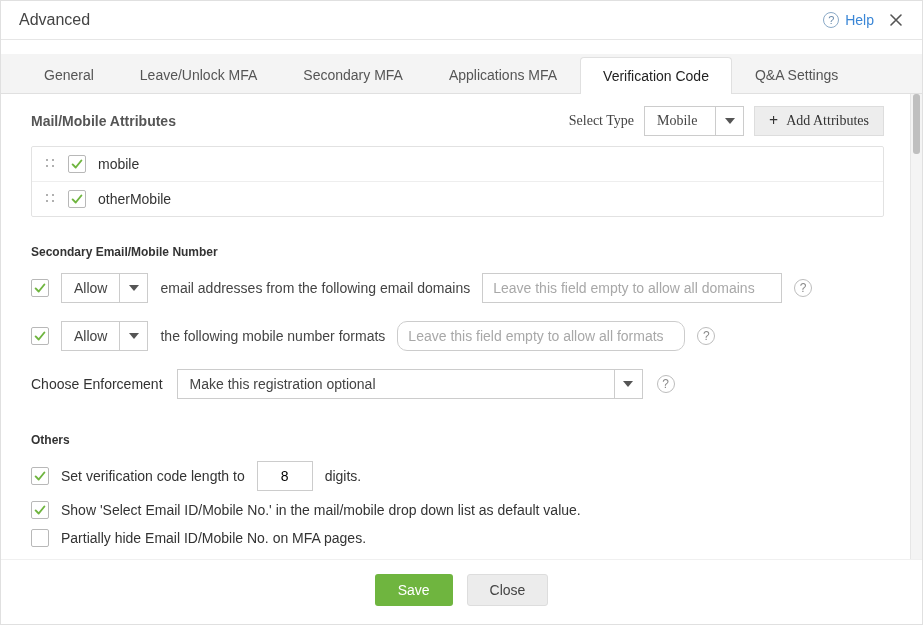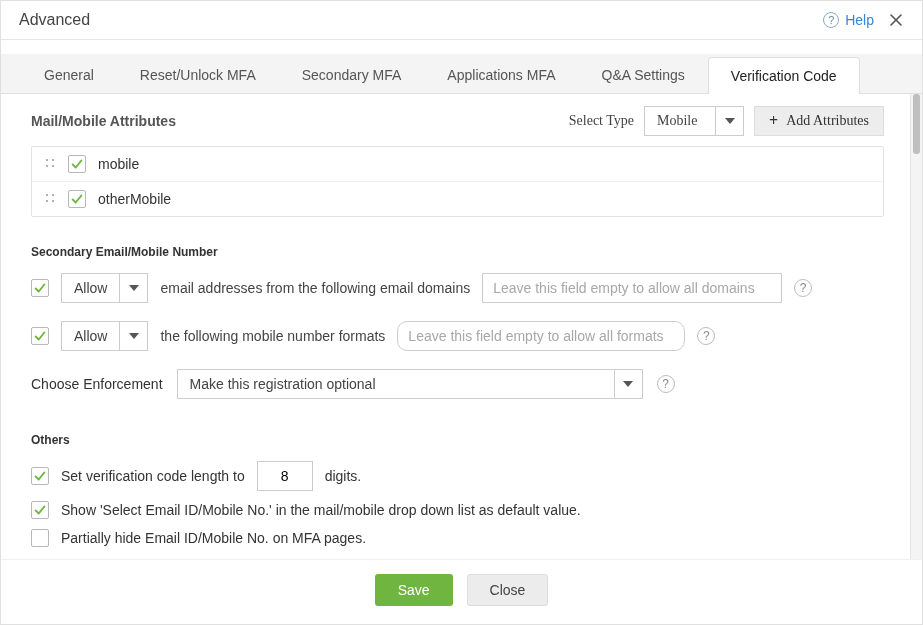--- a/index.html
+++ b/index.html
@@ -228,25 +228,25 @@
       <span class="close-x">
         <svg width="16" height="16" viewBox="0 0 16 16">
             <path d="M3 3 L13 13 M13 3 L3 13" stroke="#555" stroke-width="1.6" stroke-linecap="round"></path>
           </svg>
       </span>
     </div>
   </div>
 
   <div class="tabbar">
     <div class="tab"><span>General</span></div>
-    <div class="tab"><span>Reset/Unlock MFA</span></div>
+    <div class="tab"><span>Leave/Unlock MFA</span></div>
     <div class="tab"><span>Secondary MFA</span></div>
     <div class="tab"><span>Applications MFA</span></div>
+    <div class="tab active"><span>Verification Code</span></div>
     <div class="tab"><span>Q&amp;A Settings</span></div>
-    <div class="tab active"><span>Verification Code</span></div>
   </div>
 
   <div class="content-wrap">
     <div class="content">
 
       <div class="section-row-top">
         <div class="section-title">Mail/Mobile Attributes</div>
         <div class="top-right">
           <span class="label-inline">Select Type</span>
           <div class="select">

